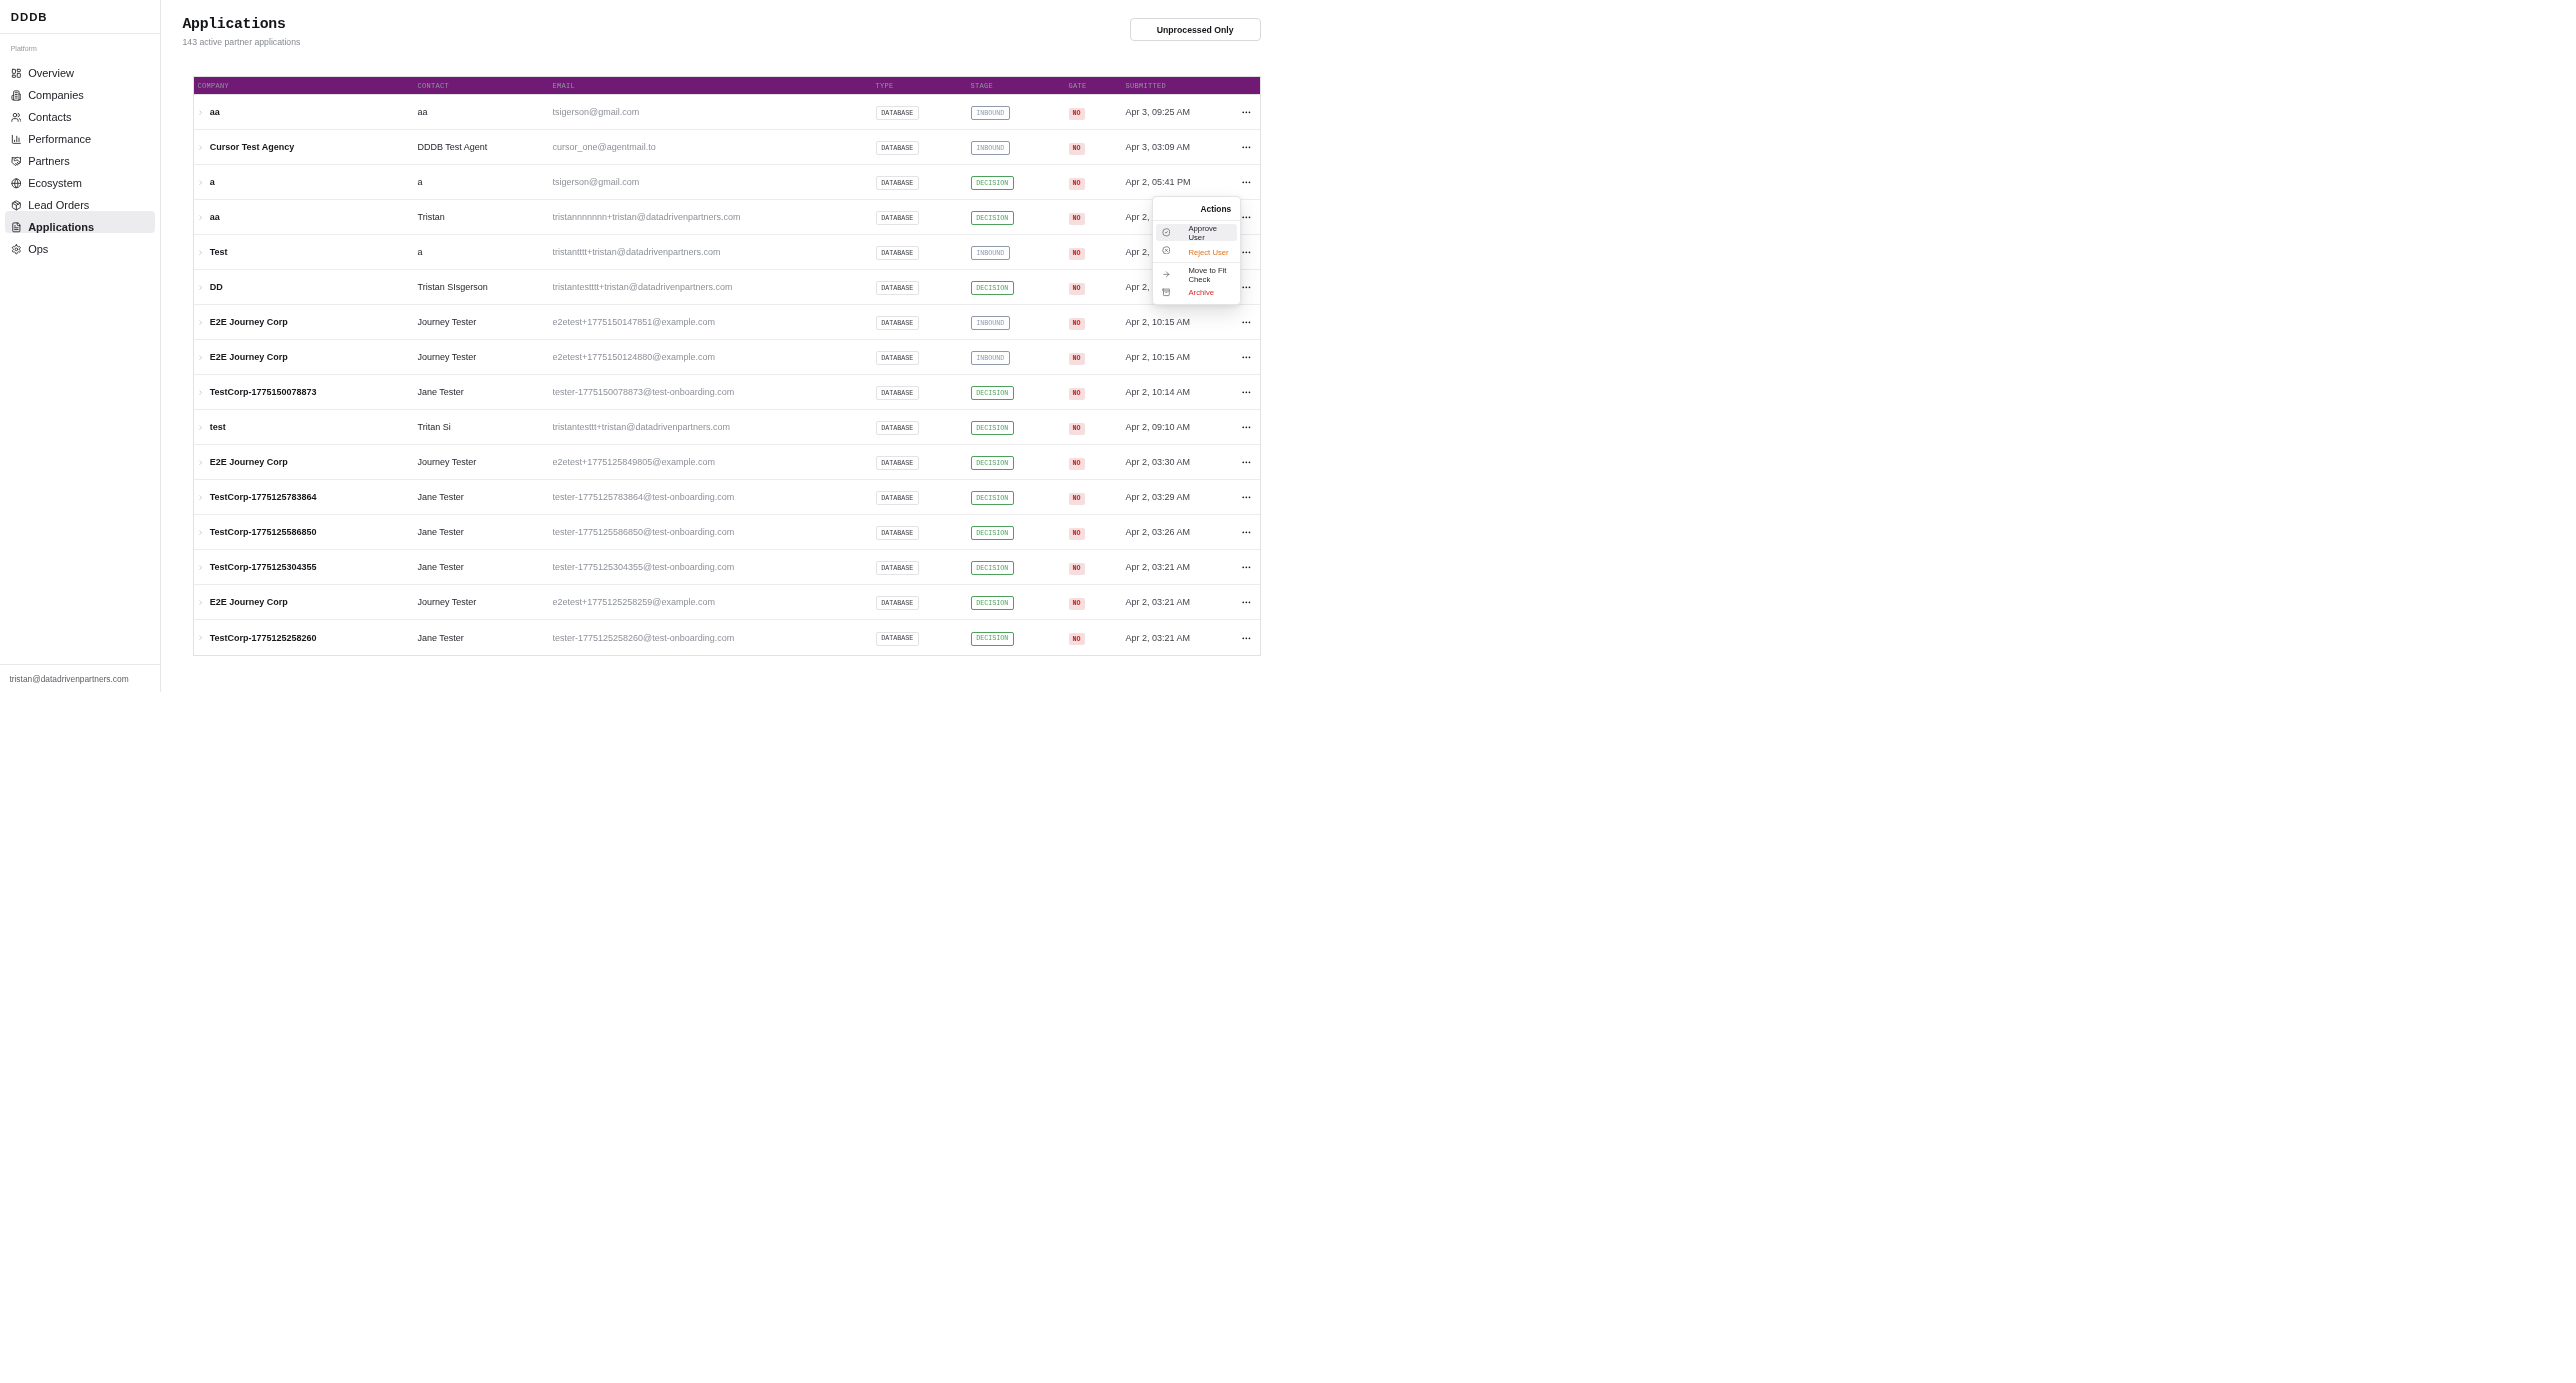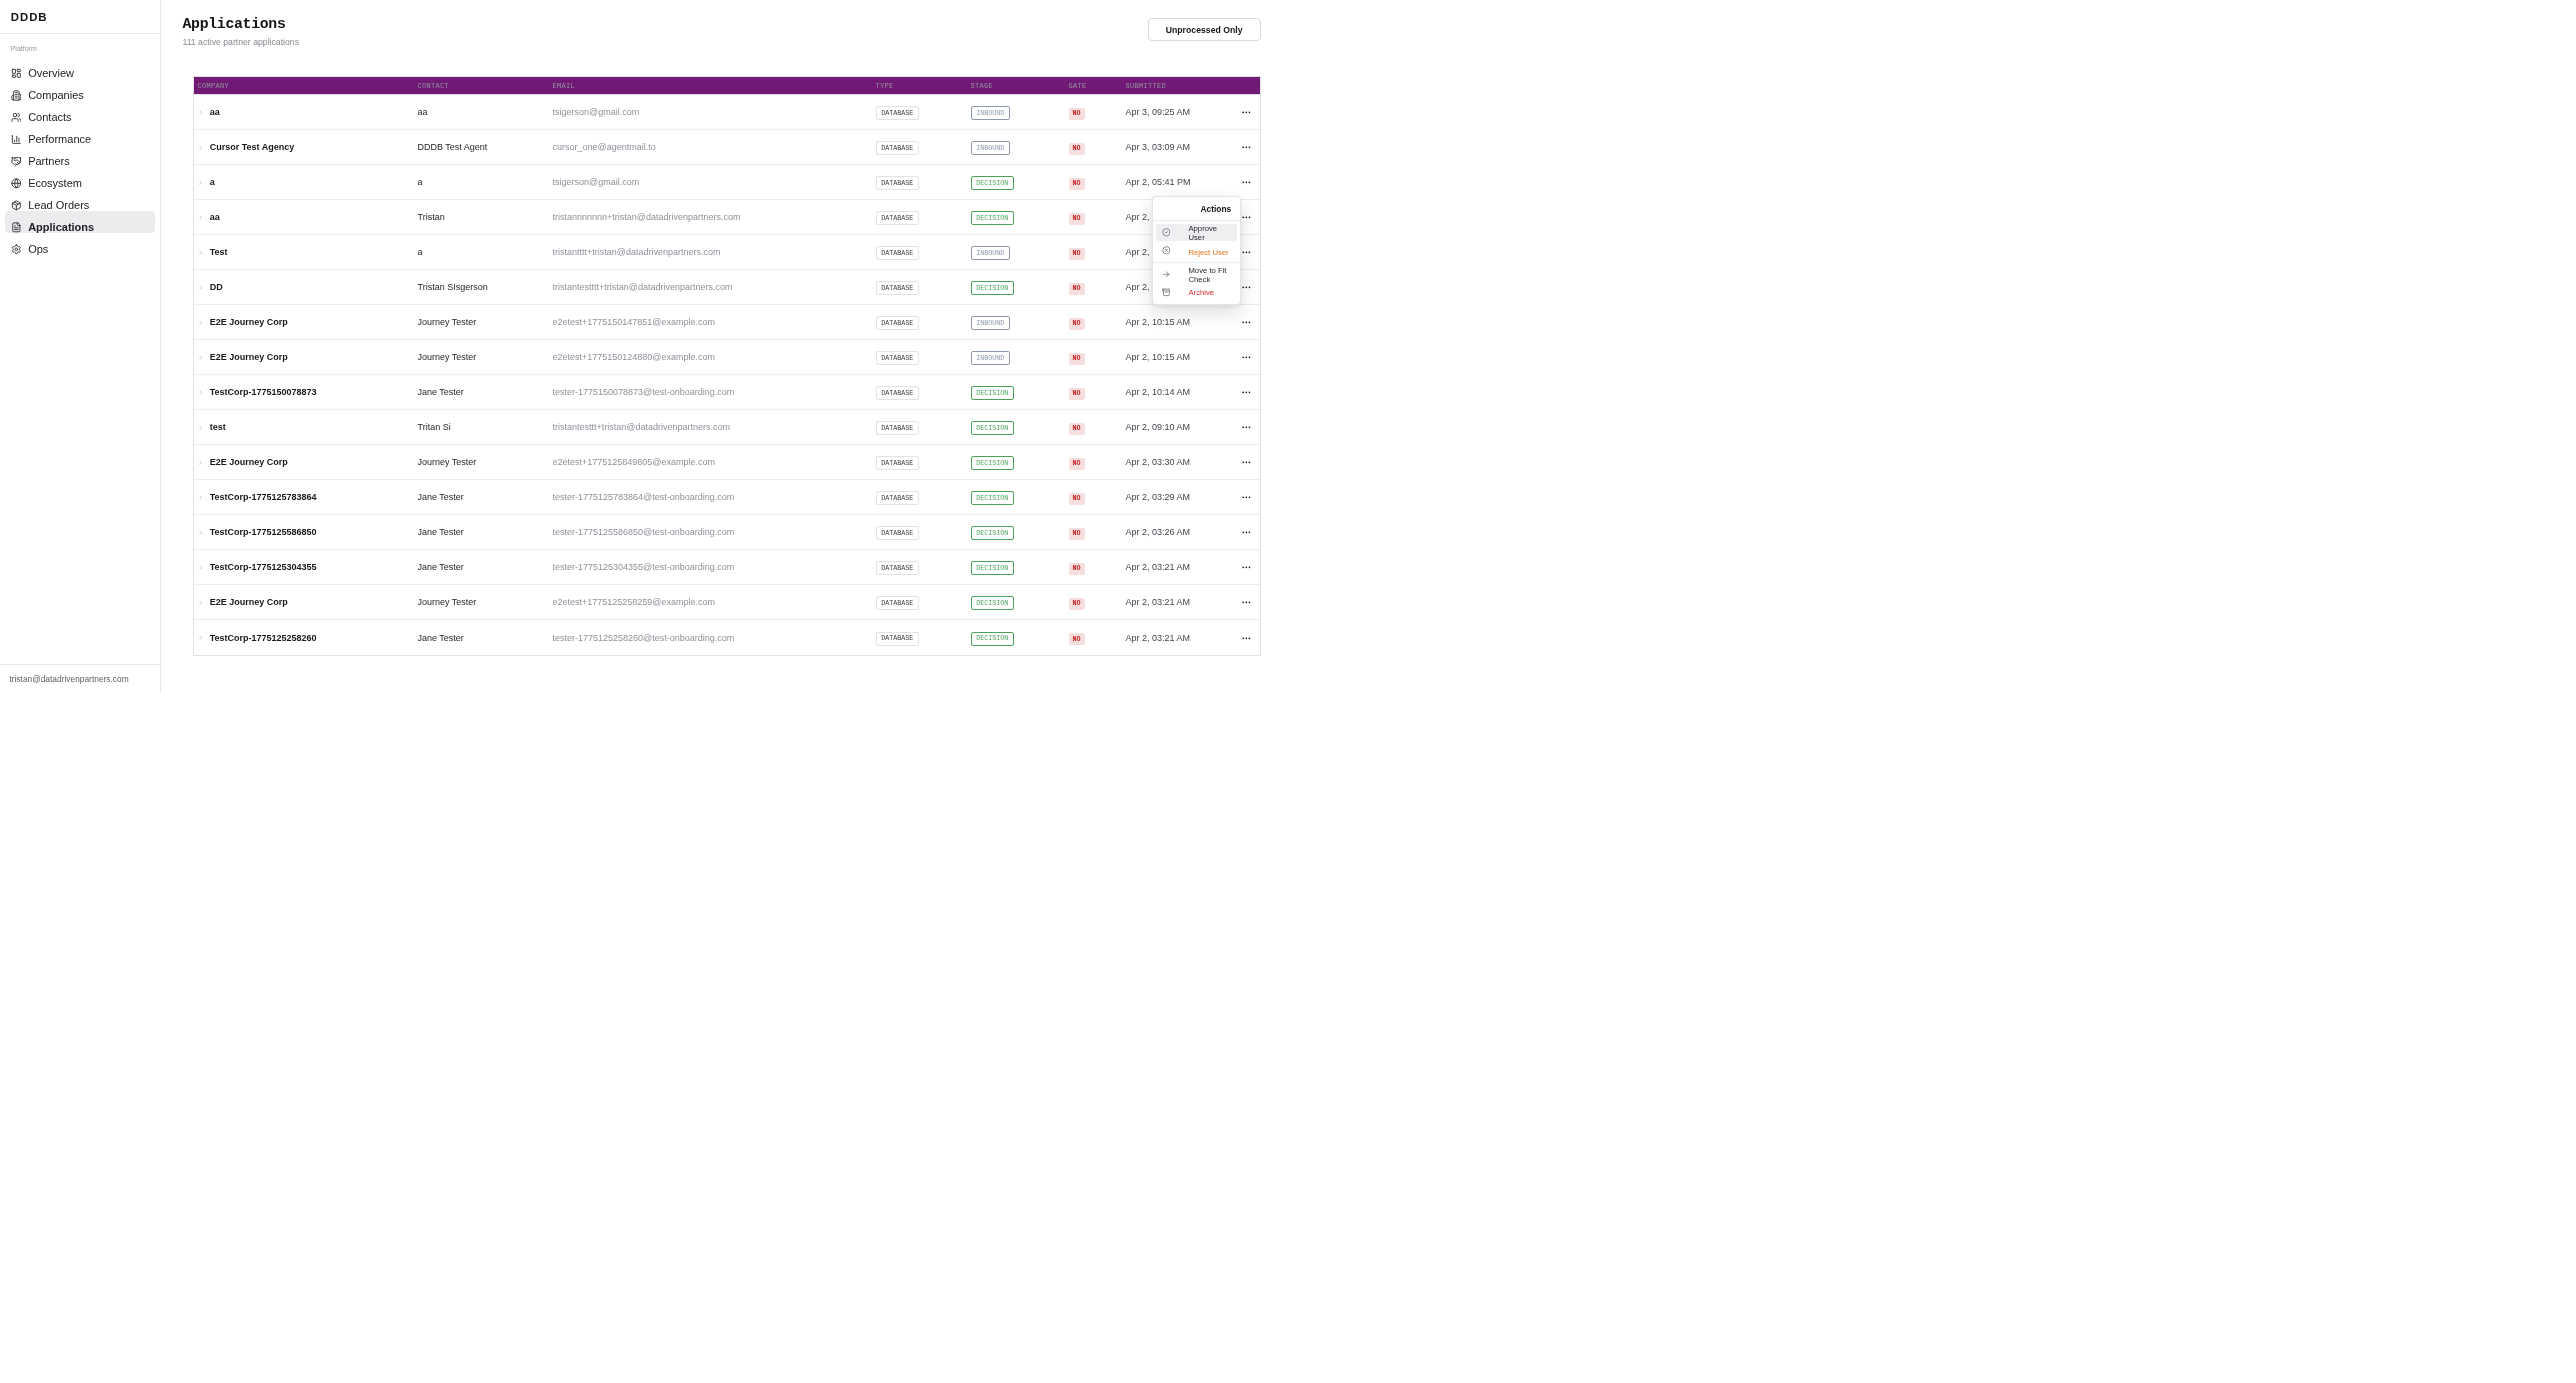--- a/index.html
+++ b/index.html
@@ -31,21 +31,21 @@
   .sidebar-footer{position:absolute;left:0;right:0;bottom:0;height:28px;border-top:0.7px solid #e9e9eb;
     display:flex;align-items:center;justify-content:space-between;padding:0 9.4px;background:#fff;}
   .footer-email{font-size:8.4px;color:#5c6066;}
   .logout-btn{background:none;border:none;padding:1.3px;color:#3c3f45;cursor:pointer;display:flex;}
 
   
   .main{flex:1;position:relative;padding:0 27.5px 0 21.5px;}
   .page-header{position:relative;padding-top:16px;}
   .page-title{font-family:"Liberation Mono",monospace;font-size:14.8px;font-weight:bold;letter-spacing:-0.3px;color:#141519;line-height:17.4px;}
   .page-subtitle{margin-top:4px;font-size:8.7px;color:#85898f;}
-  .filter-btn{position:absolute;top:18px;right:0;height:23px;padding:0 17px;background:#fff;
+  .filter-btn{position:absolute;top:18px;right:0;height:23px;padding:0 26px;background:#fff;
     border:0.7px solid #d9d9db;border-radius:4px;font-family:"Liberation Sans",sans-serif;
     font-size:8.7px;font-weight:bold;color:#141519;cursor:pointer;}
   .status-banner{margin-top:10px;height:23.5px;background:var(--banner-bg);display:flex;align-items:center;
     justify-content:center;font-size:8.4px;font-weight:bold;letter-spacing:0.3px;color:#1a1b1e;}
 
   
   .app-table{margin-top:29px;border:0.7px solid #e2e2e4;background:#701a75;margin-left:10px;}
   .thead,.tr{display:grid;grid-template-columns:224px 135px 323px 95px 98px 57px 105px 1fr;align-items:center;}
   .thead{height:18px;border-bottom:0.7px solid #e2e2e4;font-family:"Liberation Mono",monospace;
     font-size:7px;letter-spacing:0.3px;color:#92979e;}
@@ -193,21 +193,21 @@
     <span class="footer-email">tristan@datadrivenpartners.com</span>
     <button class="logout-btn">
       <span class="icon"></span>
     </button>
   </div>
 </aside>
 
 <main class="main">
   <div class="page-header">
     <div class="page-title">Applications</div>
-    <div class="page-subtitle">111 active partner applications</div>
+    <div class="page-subtitle">143 active partner applications</div>
     <button class="filter-btn">Unprocessed Only</button>
   </div>
 
 
   <div class="app-table">
     <div class="thead" id="table-header">
         <div class="th">COMPANY</div>
         <div class="th">CONTACT</div>
         <div class="th">EMAIL</div>
         <div class="th">TYPE</div>

